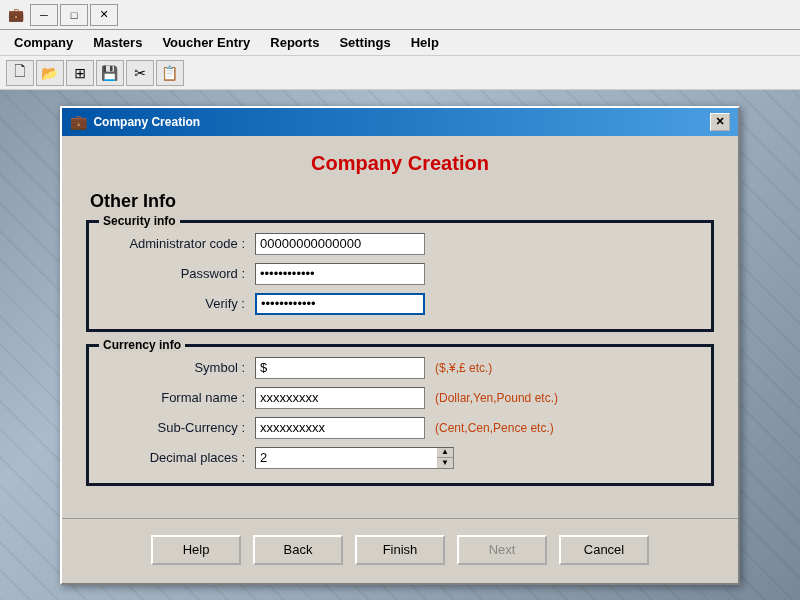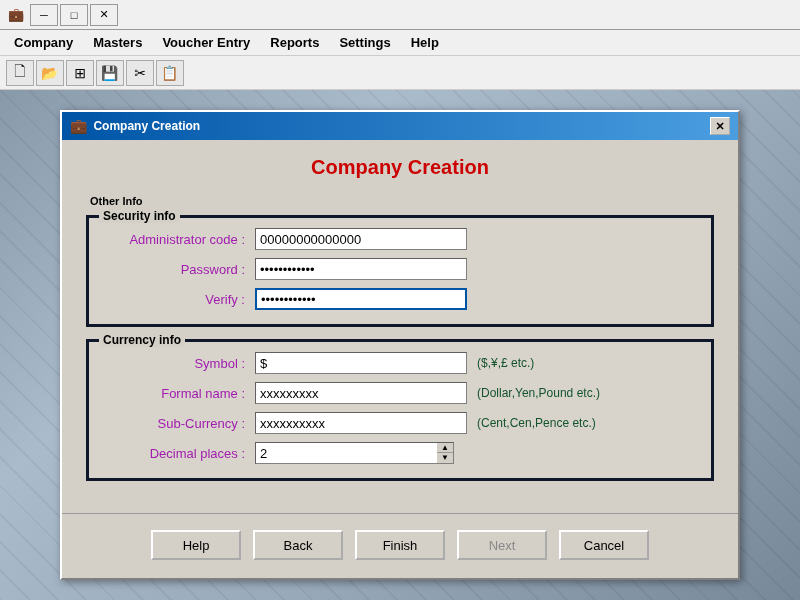--- a/index.html
+++ b/index.html
@@ -176,21 +176,21 @@
       text-align: center;
       color: #cc0000;
       font-size: 20px;
       font-weight: bold;
       margin-bottom: 16px;
     }
 
     
     .section-label {
       font-weight: bold;
-      font-size: 11px;
+      font-size: 18px;
       color: #000;
       margin-bottom: 8px;
       padding-left: 4px;
     }
 
     
     .group-box {
       border: 3px solid #0f172a;
       background: #d8d4cc;
       padding: 10px 16px 14px 16px;
@@ -215,38 +215,38 @@
       margin-bottom: 8px;
     }
     .form-row:last-child { margin-bottom: 0; }
 
     .form-label {
       text-align: right;
       width: 150px;
       min-width: 150px;
       padding-right: 10px;
       font-size: 13px;
-      color: #a21caf;
+      color: #0f172a;
     }
 
     .form-input {
-      width: 212px;
+      width: 170px;
       height: 22px;
       border: 1px solid #808080;
       border-top-color: #606060;
       border-left-color: #606060;
       background: white;
       padding: 1px 4px;
       font-size: 13px;
       outline: none;
     }
 
     .form-hint {
       margin-left: 10px;
-      color: #14532d;
+      color: #c2410c;
       font-size: 12px;
     }
 
     
     .spinner-wrapper {
       display: flex;
       align-items: stretch;
       height: 22px;
     }
     .spinner-input {

